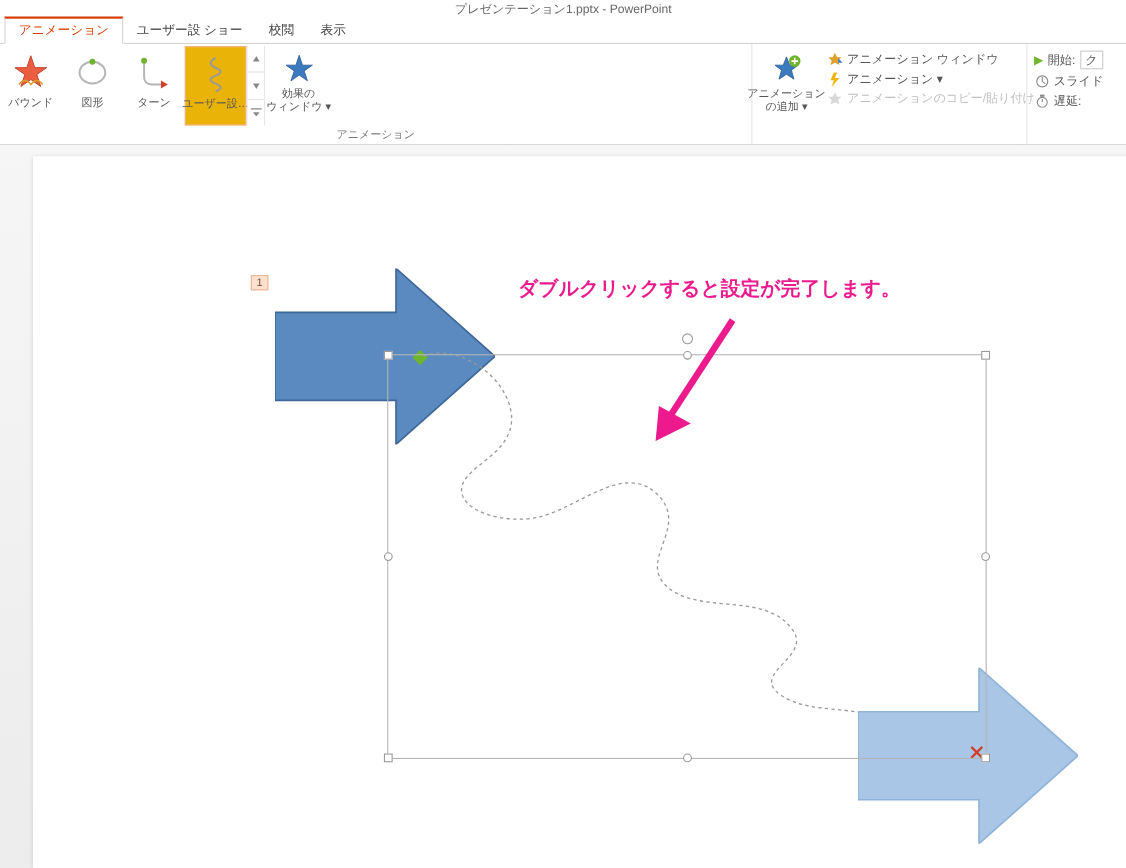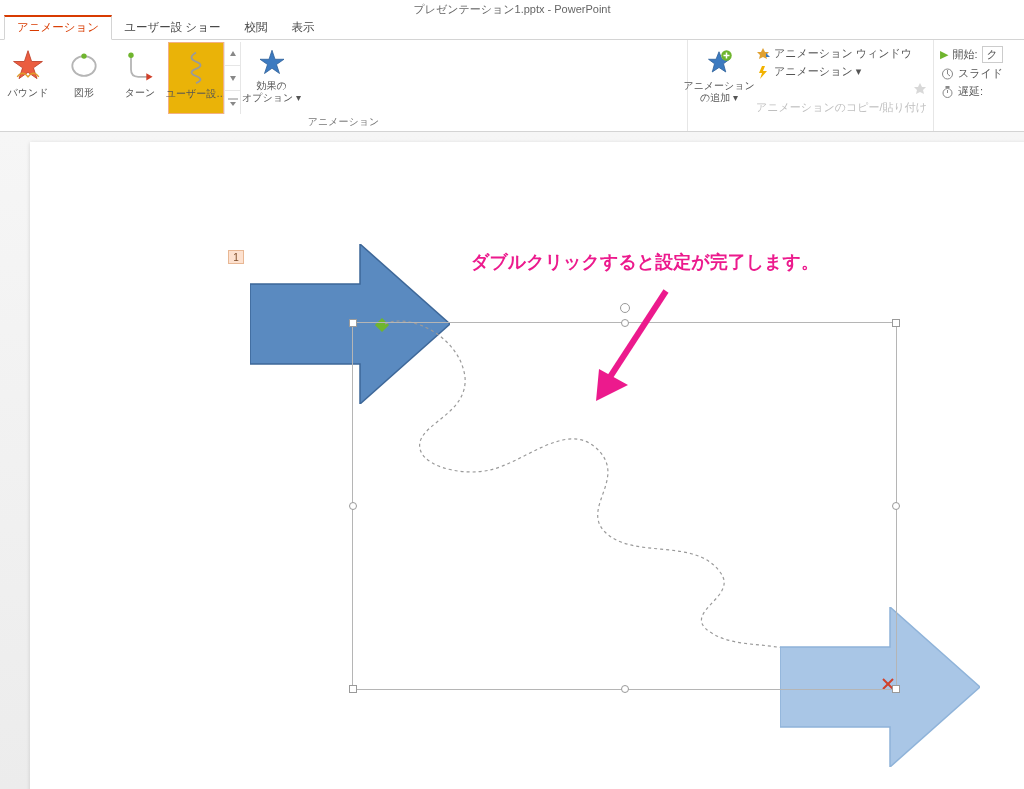--- a/index.html
+++ b/index.html
@@ -124,21 +124,21 @@
     min-width: 150px;
   }
   .adv-row {
     display: flex;
     align-items: flex-end;
     gap: 4px;
     font-size: 11px;
     color: #555;
     white-space: nowrap;
   }
-  .adv-row.disabled { color: #bfbfbf; flex-direction: column; }
+  .adv-row.disabled { color: #bfbfbf; }
   .adv-icon { width: 14px; height: 14px; display:inline-flex; align-items:center; justify-content:center; }
   .timing {
     padding: 4px 6px;
     display: flex;
     flex-direction: column;
     gap: 3px;
     min-width: 90px;
   }
   .timing-row {
     display: flex;
@@ -287,21 +287,21 @@
               <polygon points="2,4 8,4 5,8" fill="#888"></polygon>
             </svg>
           </div>
       </div>
 
       <div class="big-button" style="border-left:1px solid #e6e6e6;">
         <svg viewBox="0 0 40 40">
             <polygon points="20,3 24,15 36,15 26,22 30,34 20,27 10,34 14,22 4,15 16,15" fill="#3c7ac0" stroke="#2a5c96"></polygon>
           </svg>
         <div class="big-button-label" style="white-space:pre;">効果の
-オプション ▾</div>
+ウィンドウ ▾</div>
       </div>
     </div>
     <div class="group-label">アニメーション</div>
   </div>
 
   <div class="ribbon-group" style="width:250px;">
     <div style="display:flex;">
       <div class="big-button">
         <svg viewBox="0 0 40 40">
           <polygon points="20,5 24,15 34,15 26,21 29,32 20,26 11,32 14,21 6,15 16,15" fill="#3c7ac0" stroke="#2a5c96"></polygon>

